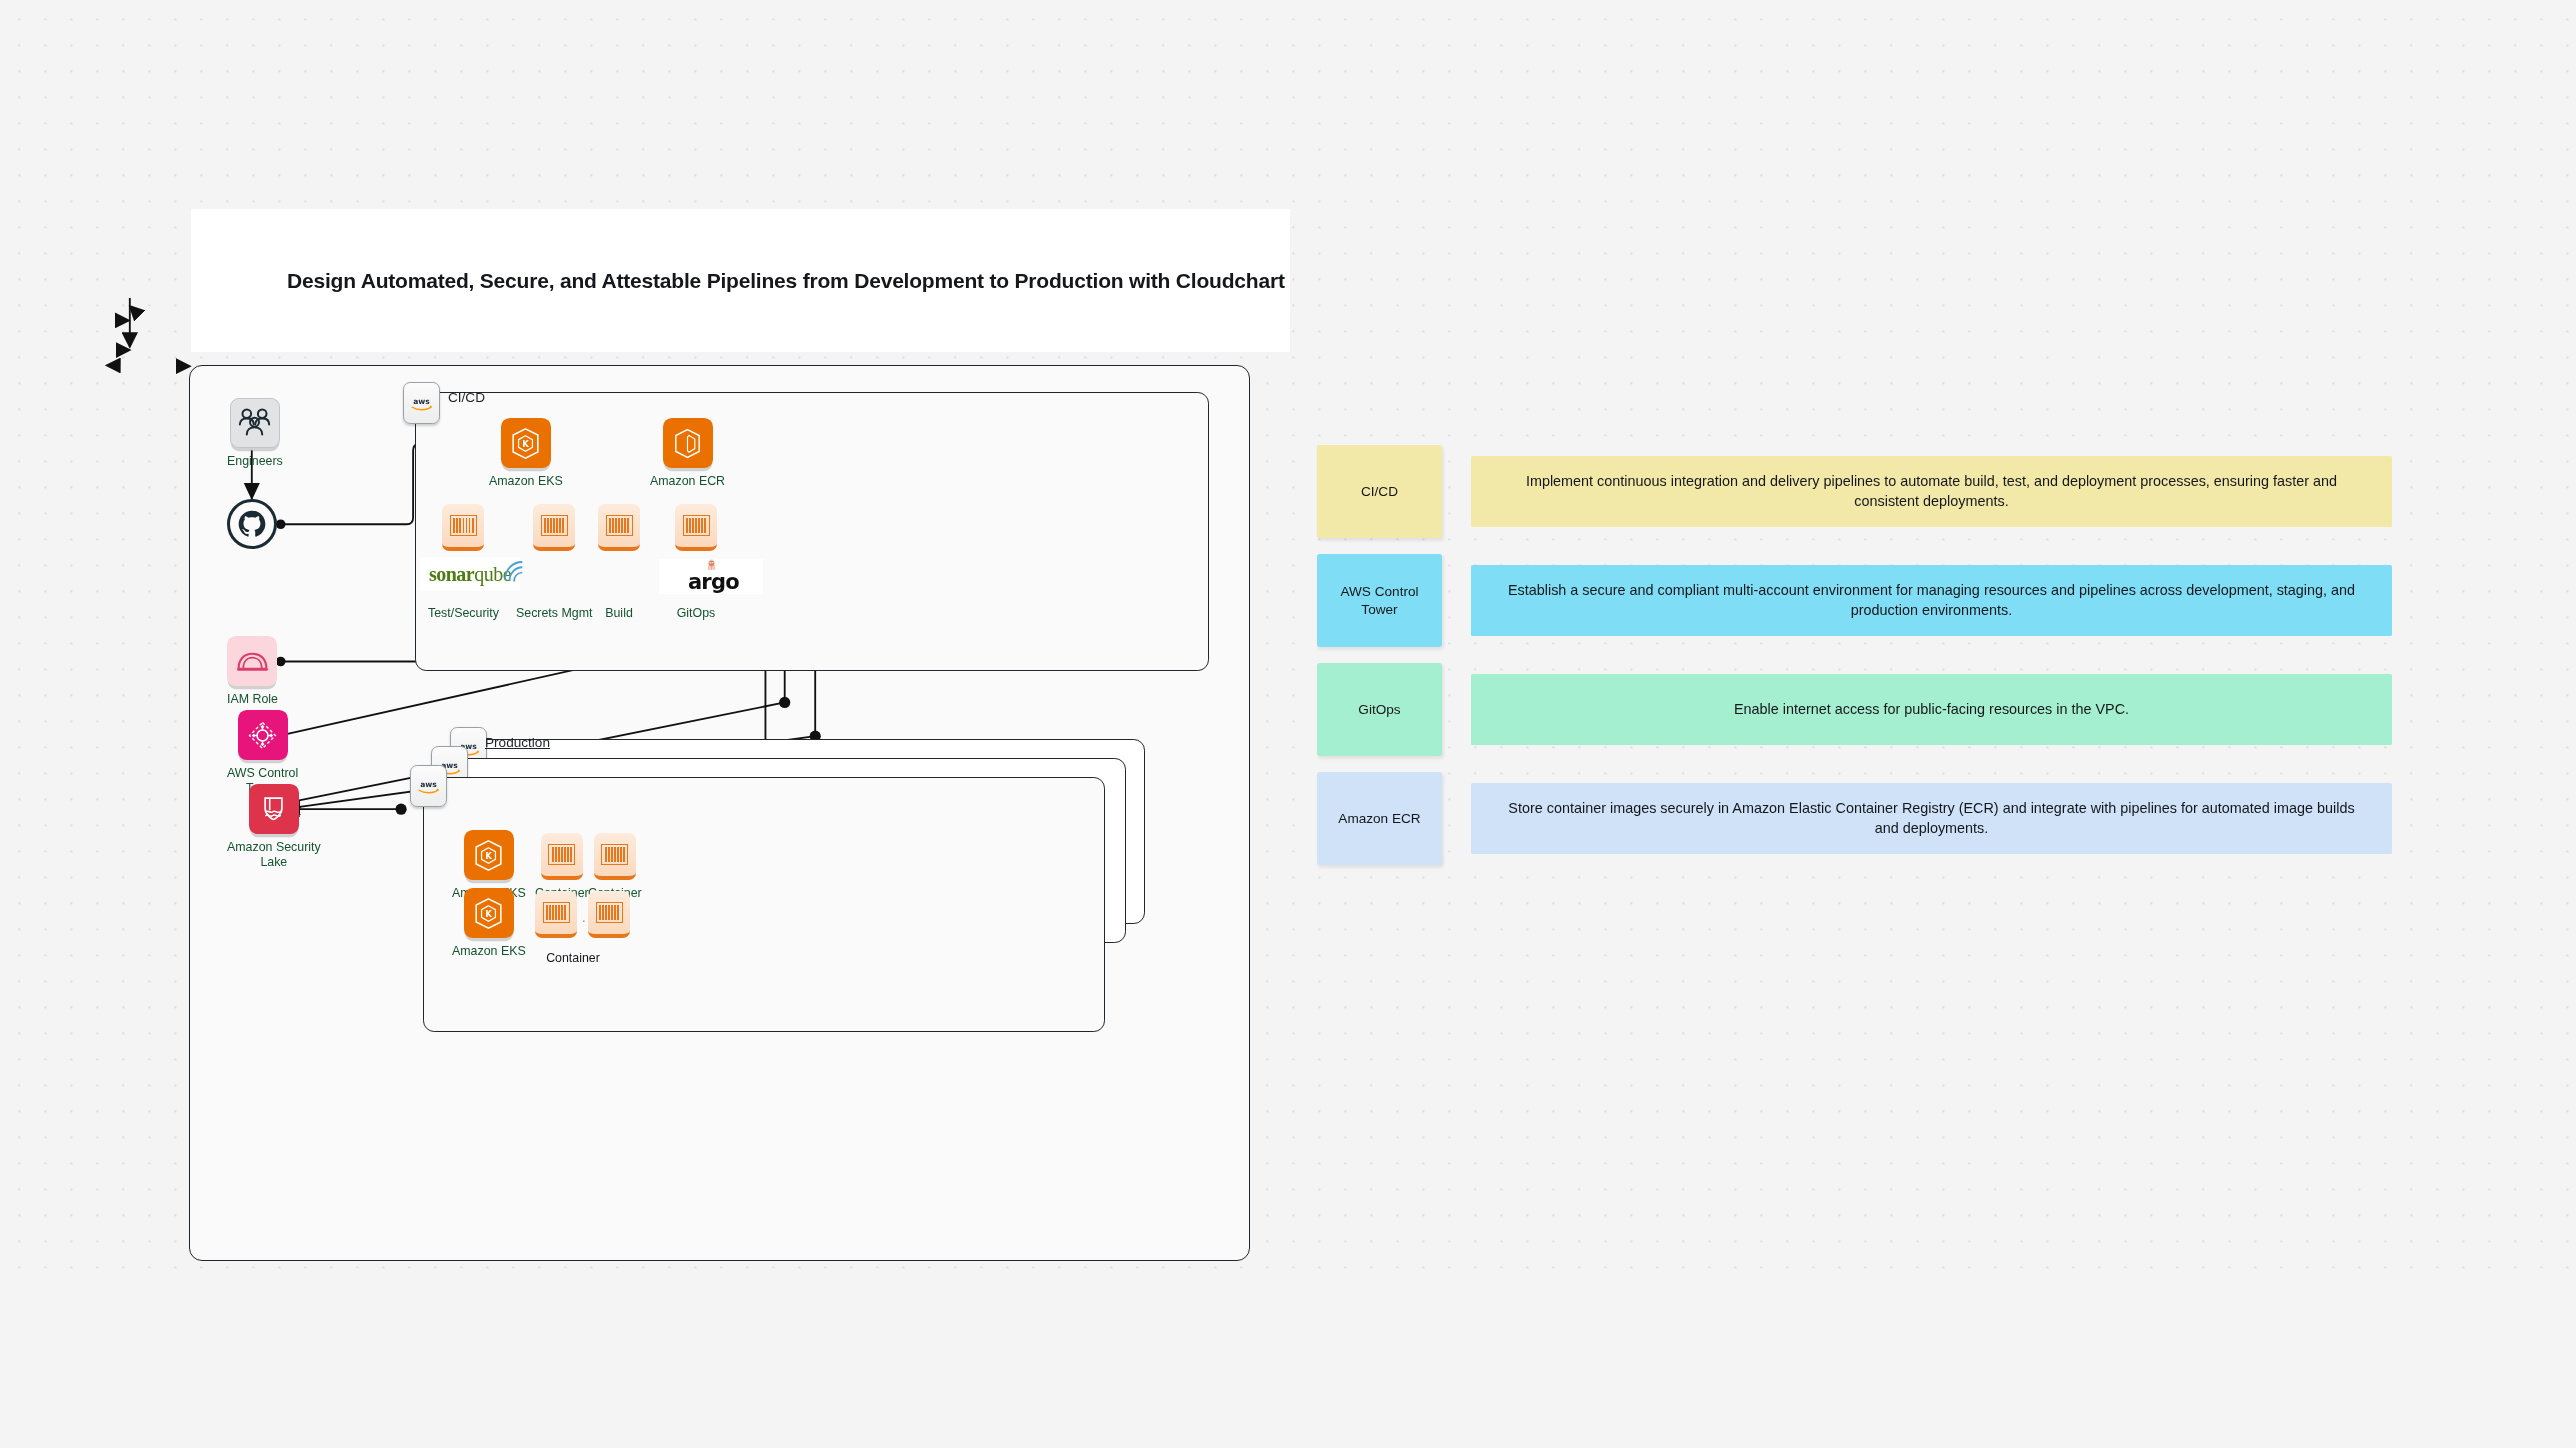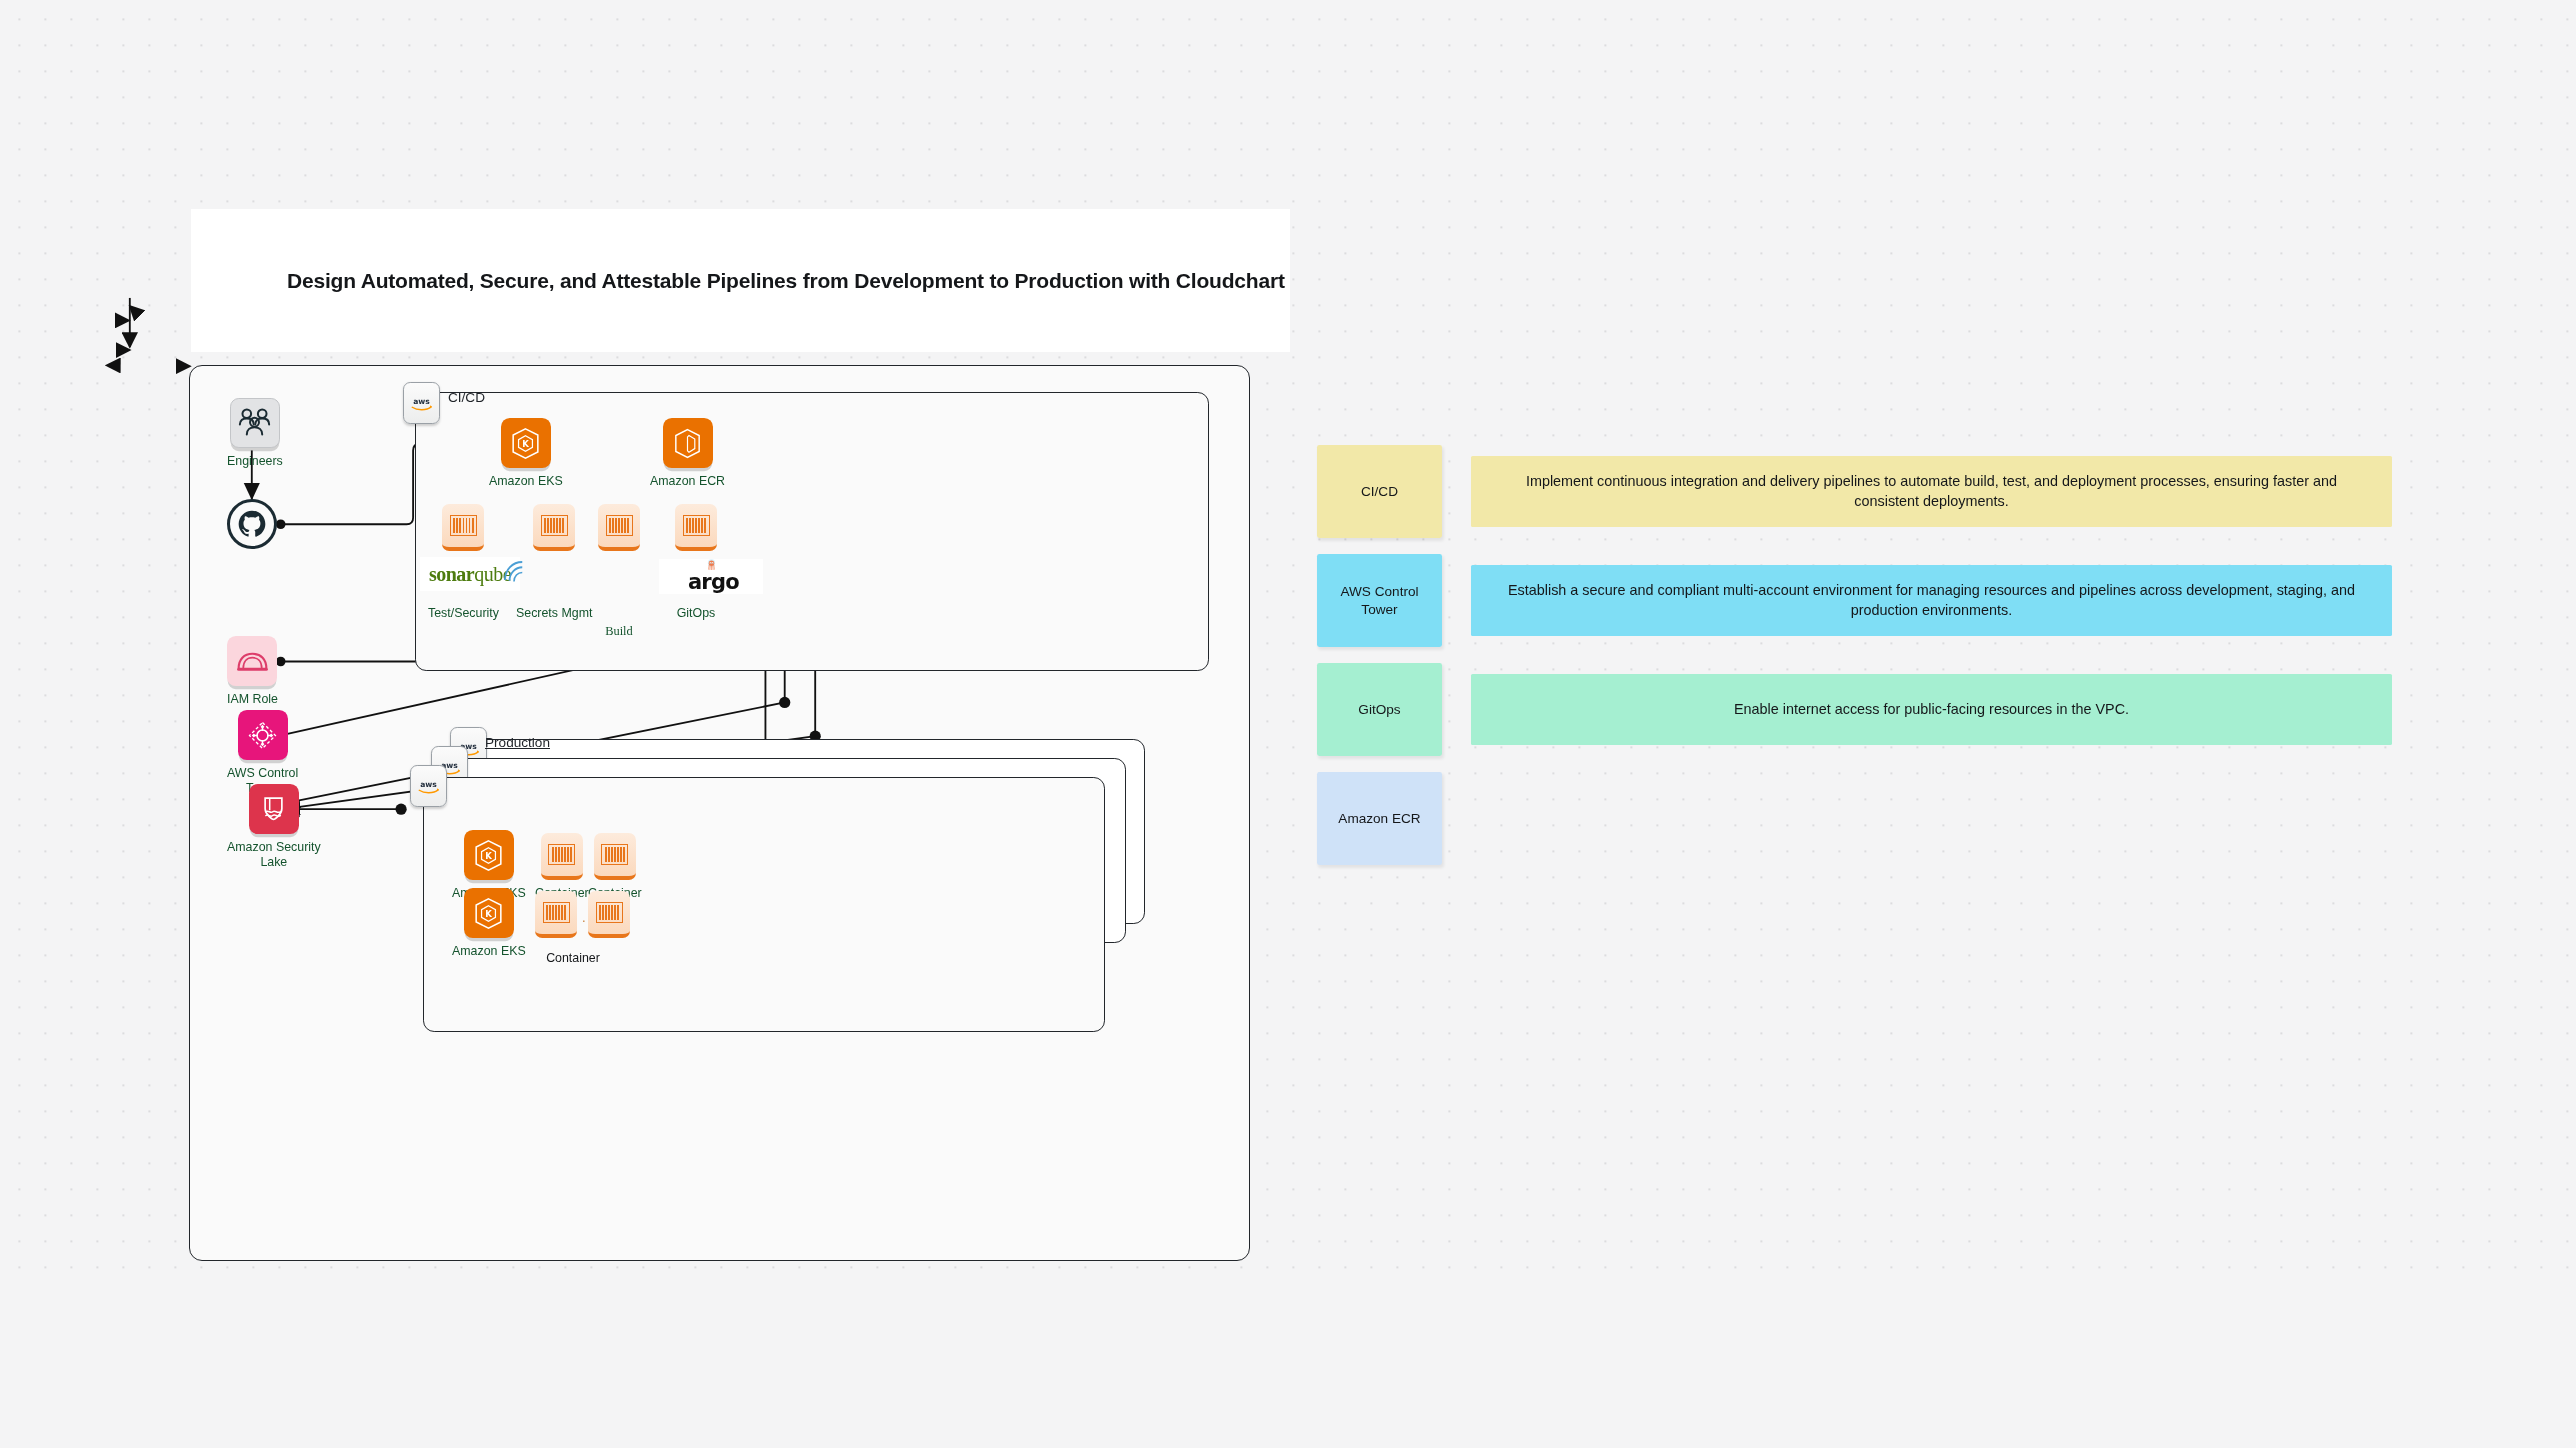--- a/index.html
+++ b/index.html
@@ -390,21 +390,21 @@
         <div class="bar">
             <i></i>
             <i></i>
             <i></i>
             <i></i>
             <i></i>
             <i></i>
             <i></i>
           </div>
       </div>
-      <div class="node-label" style="margin-top:73px;font-family:Liberation Serif, serif;">Build</div>
+      <div class="node-label" style="margin-top:55px;">Build</div>
     </div>
 
     <div class="node" style="left:485px; top:138px;">
       <div class="node-icon sq-ctn">
         <div class="bar">
             <i></i>
             <i></i>
             <i></i>
             <i></i>
             <i></i>
@@ -612,18 +612,19 @@
     </div>
 
 
     <div class="legend-row" style="height:93px;">
       <div class="legend-chip" style="background:#a5efd1; height:93px;">GitOps</div>
       <div class="legend-desc" style="background:#a5efd1; height:71px; margin-top:11.2px;">Enable internet access for public-facing resources in the VPC.</div>
     </div>
 
     <div class="legend-row" style="height:93px;">
       <div class="legend-chip" style="background:#cfe2f8; height:93px;">Amazon ECR</div>
+      <div class="legend-desc" style="background:#cfe2f8; height:71px; margin-top:11.2px;">Store container images securely in Amazon Elastic Container Registry (ECR) and integrate with pipelines for automated image builds and deployments.</div>
     </div>
 
   </div>
 
 </div>
 
 
 </body></html>

